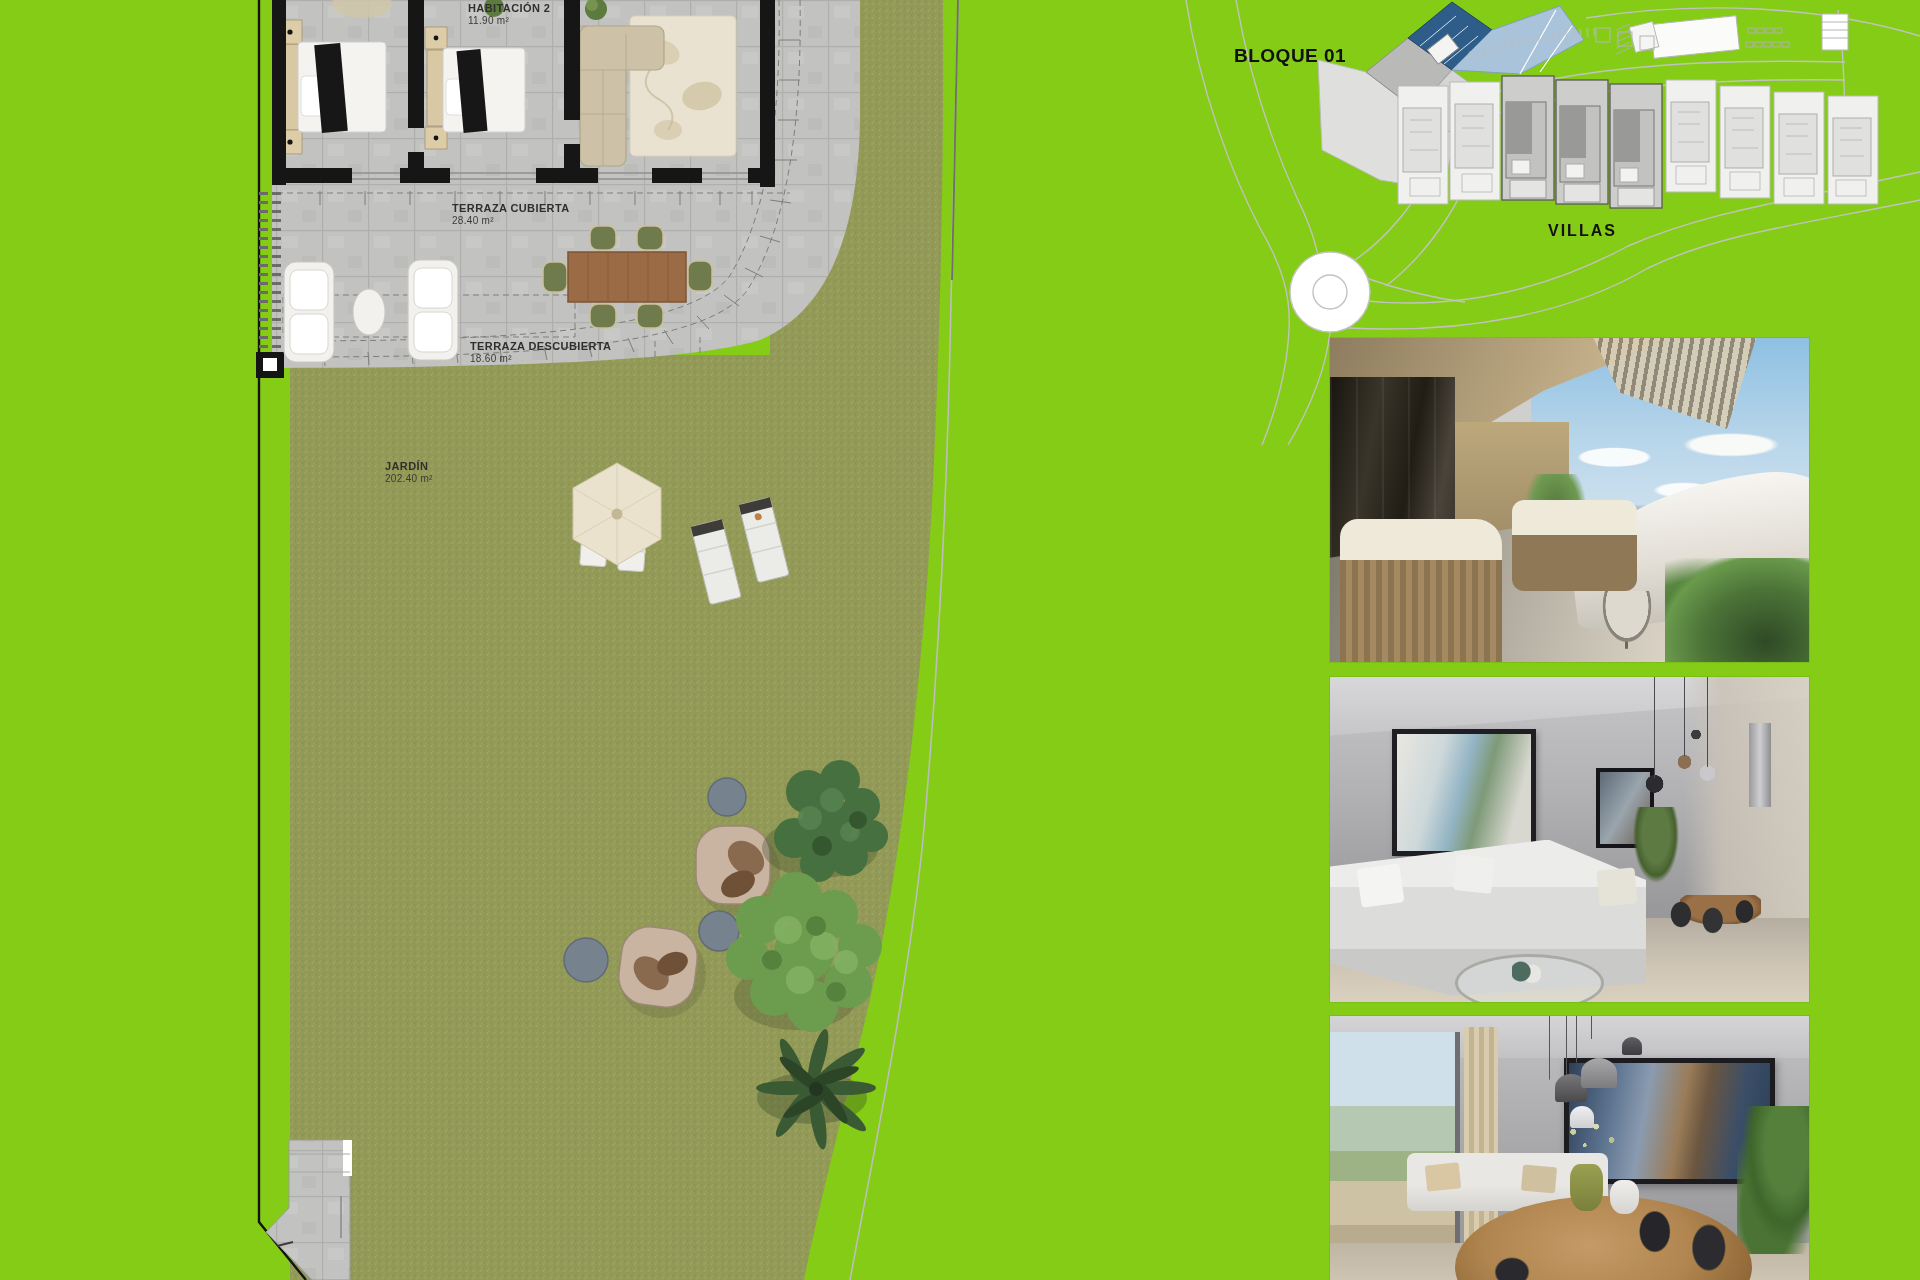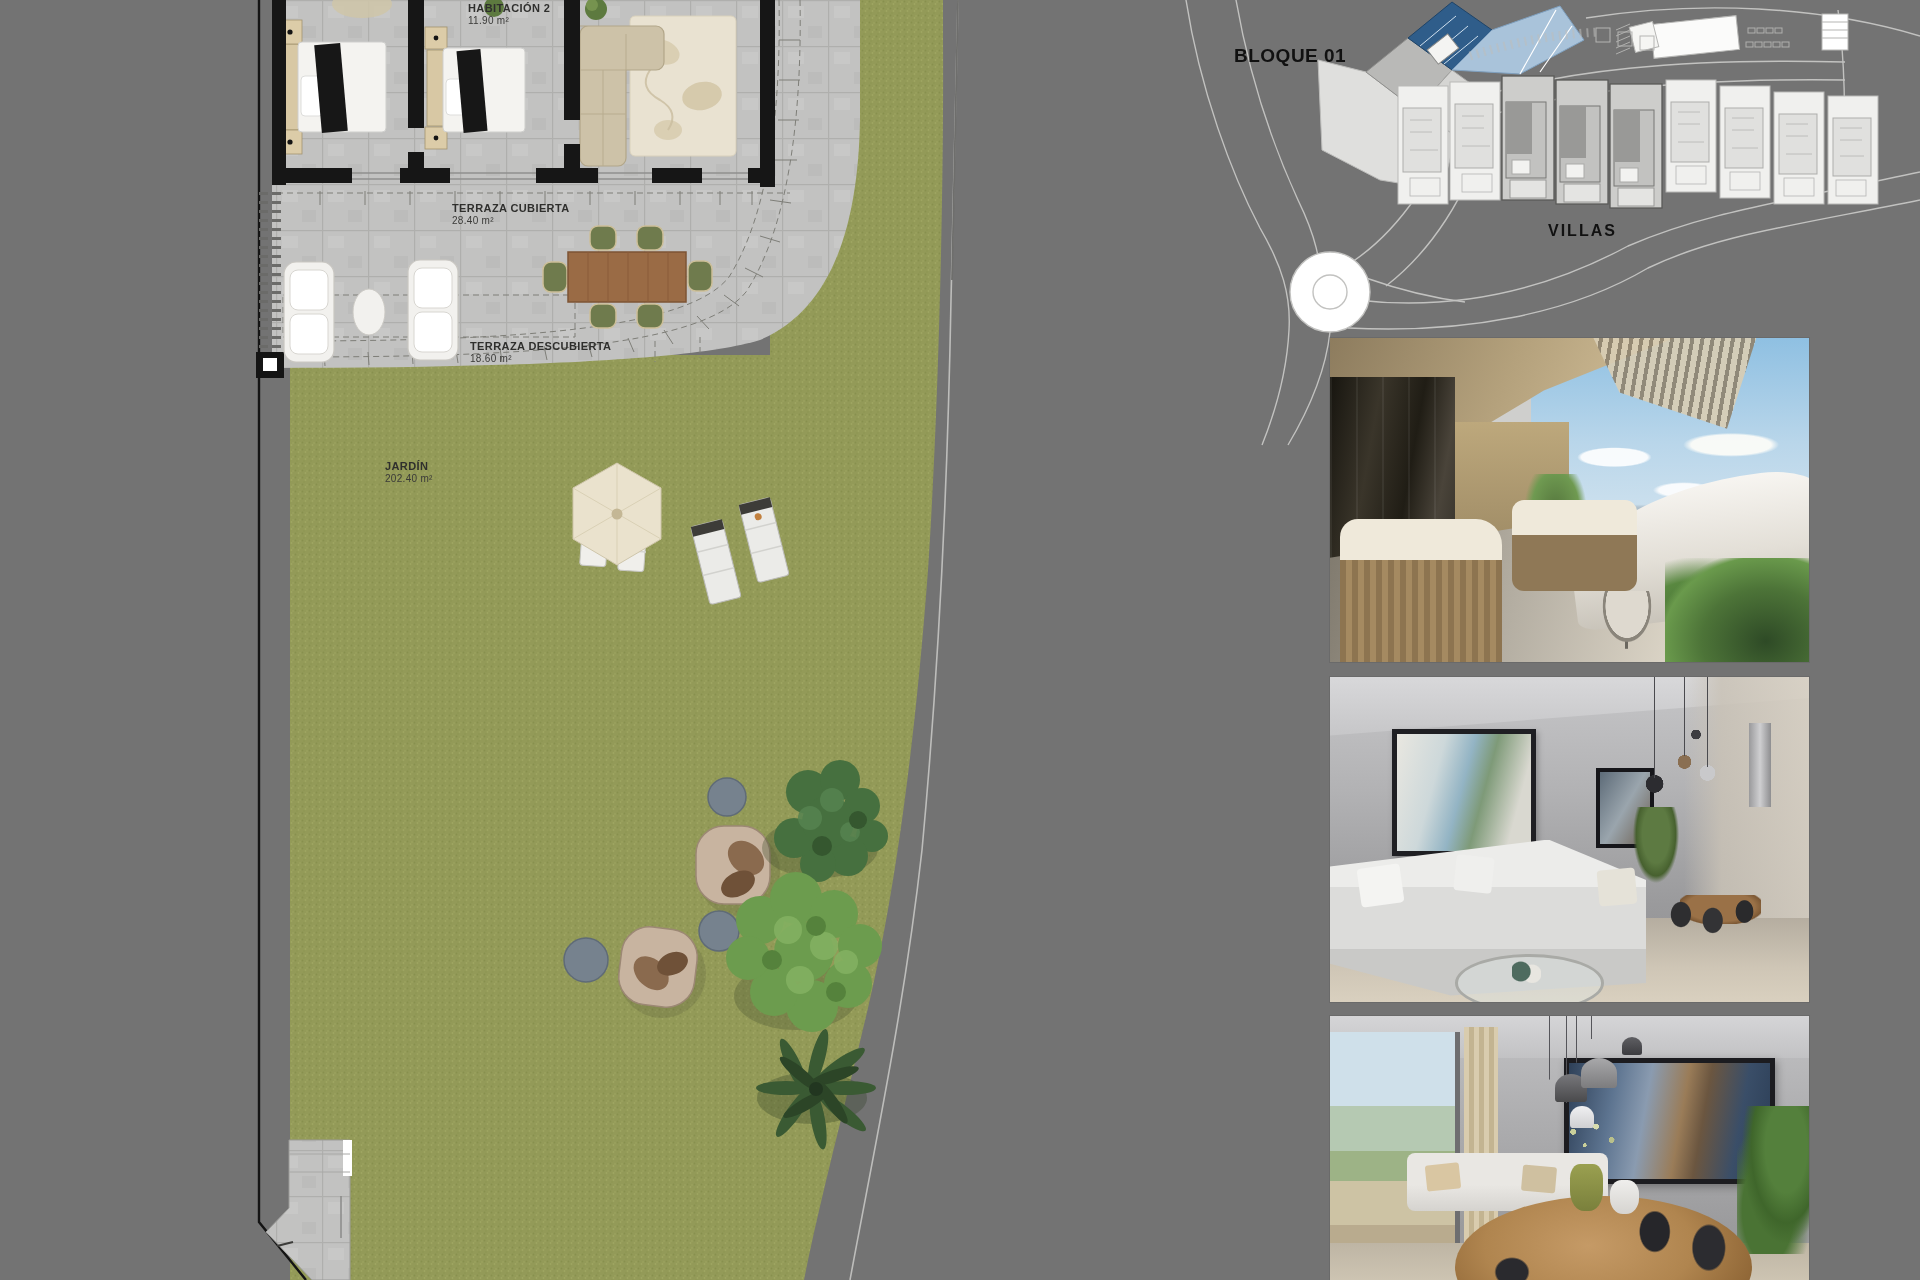--- a/index.html
+++ b/index.html
@@ -1,16 +1,16 @@
 <!DOCTYPE html>
 <html><head>
 <meta charset="utf-8">
 <style>
   html,body{margin:0;padding:0;background:#ffffff;}
-  .stage{position:relative;width:1920px;height:1280px;background:#737373;overflow:hidden;
+  .stage{position:relative;width:1920px;height:1280px;background:#84cc16;overflow:hidden;
          font-family:"Liberation Sans",sans-serif;}
   svg text{font-family:"Liberation Sans",sans-serif;}
   .plan-label{font-size:11px;font-weight:bold;fill:#2f2f2d;letter-spacing:.4px;}
   .plan-area{font-size:10px;fill:#3a3a38;letter-spacing:.3px;}
   .site-label{font-size:19px;font-weight:800;fill:#111111;letter-spacing:.5px;}
   .villas-label{font-size:16px;font-weight:800;fill:#111111;letter-spacing:2px;}
   .photo{position:absolute;overflow:hidden;background:#cfcfcd;outline:1px solid rgba(0,0,0,.07);}
   .ph{position:absolute;}
 </style>
 </head>

